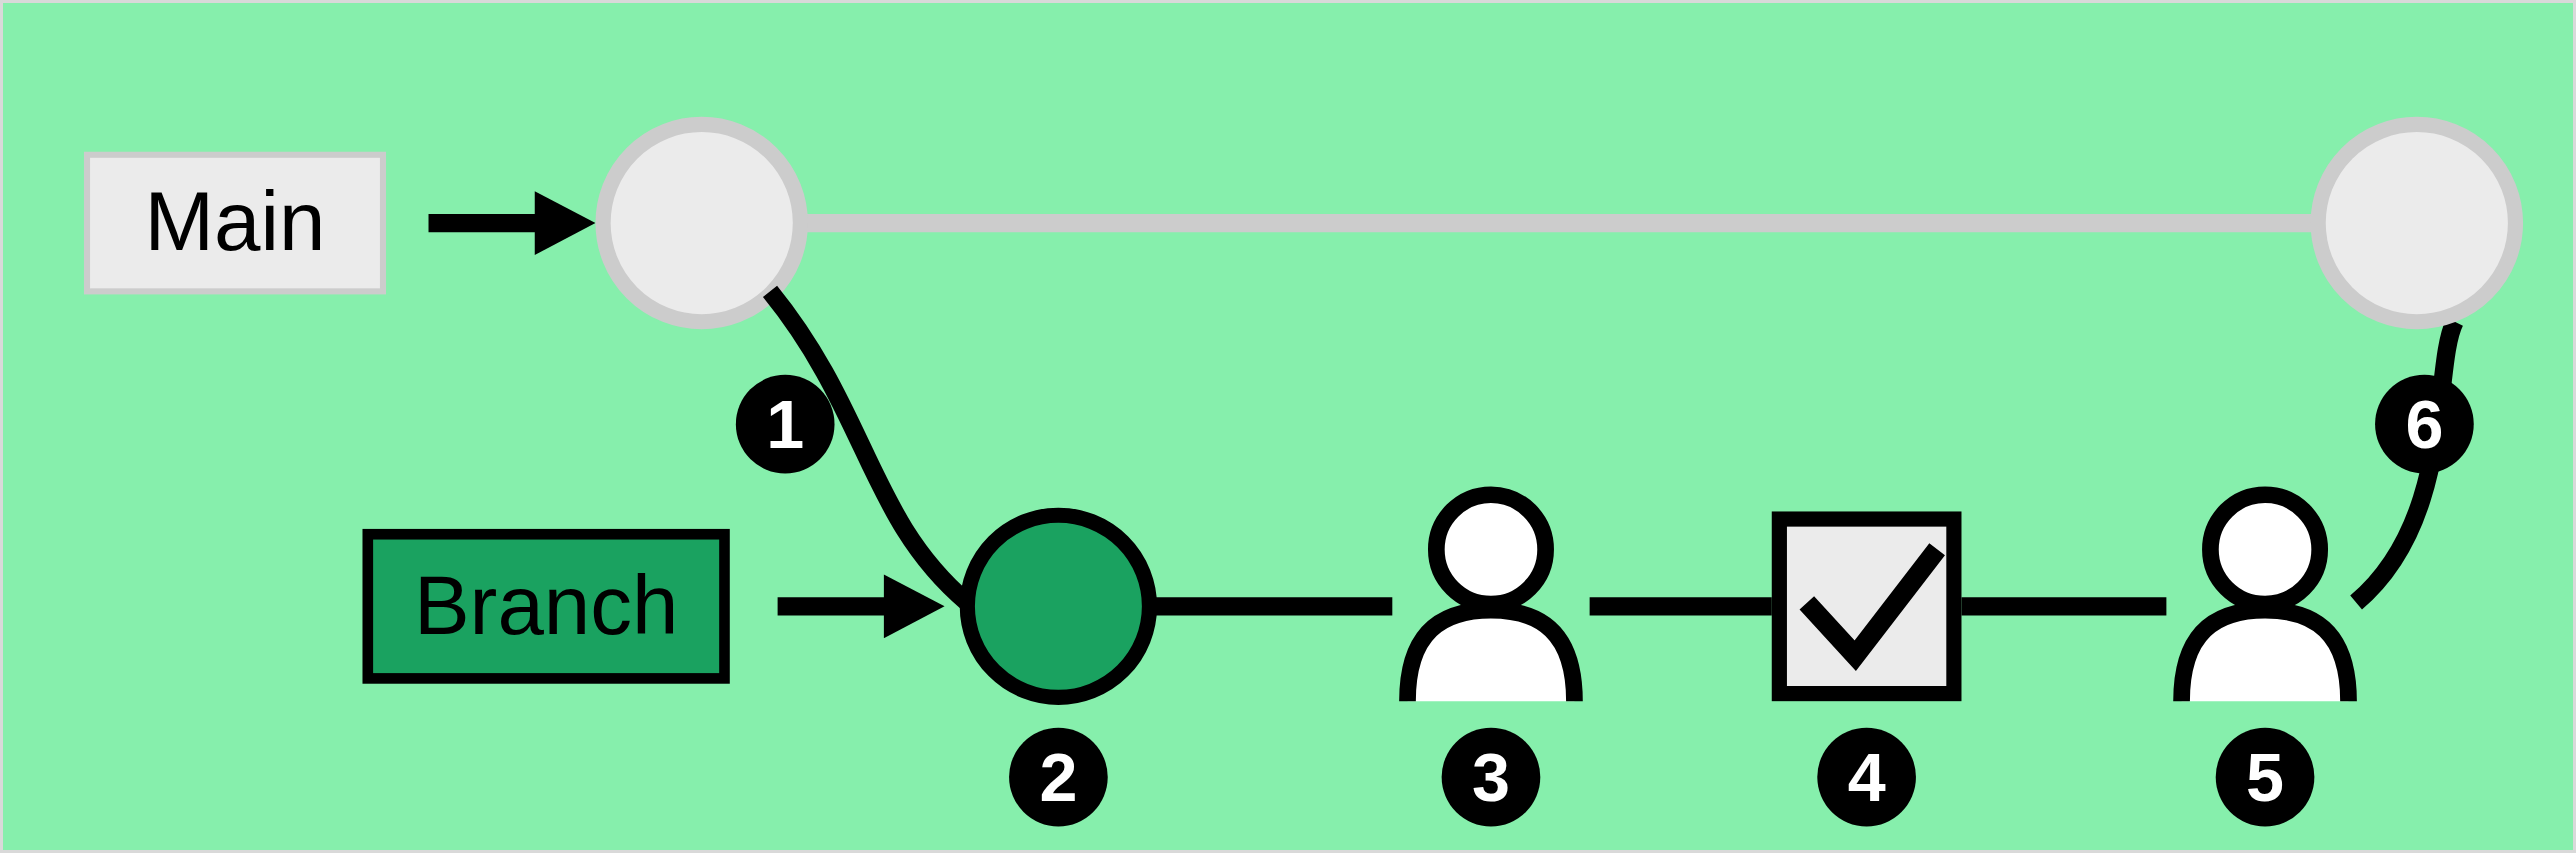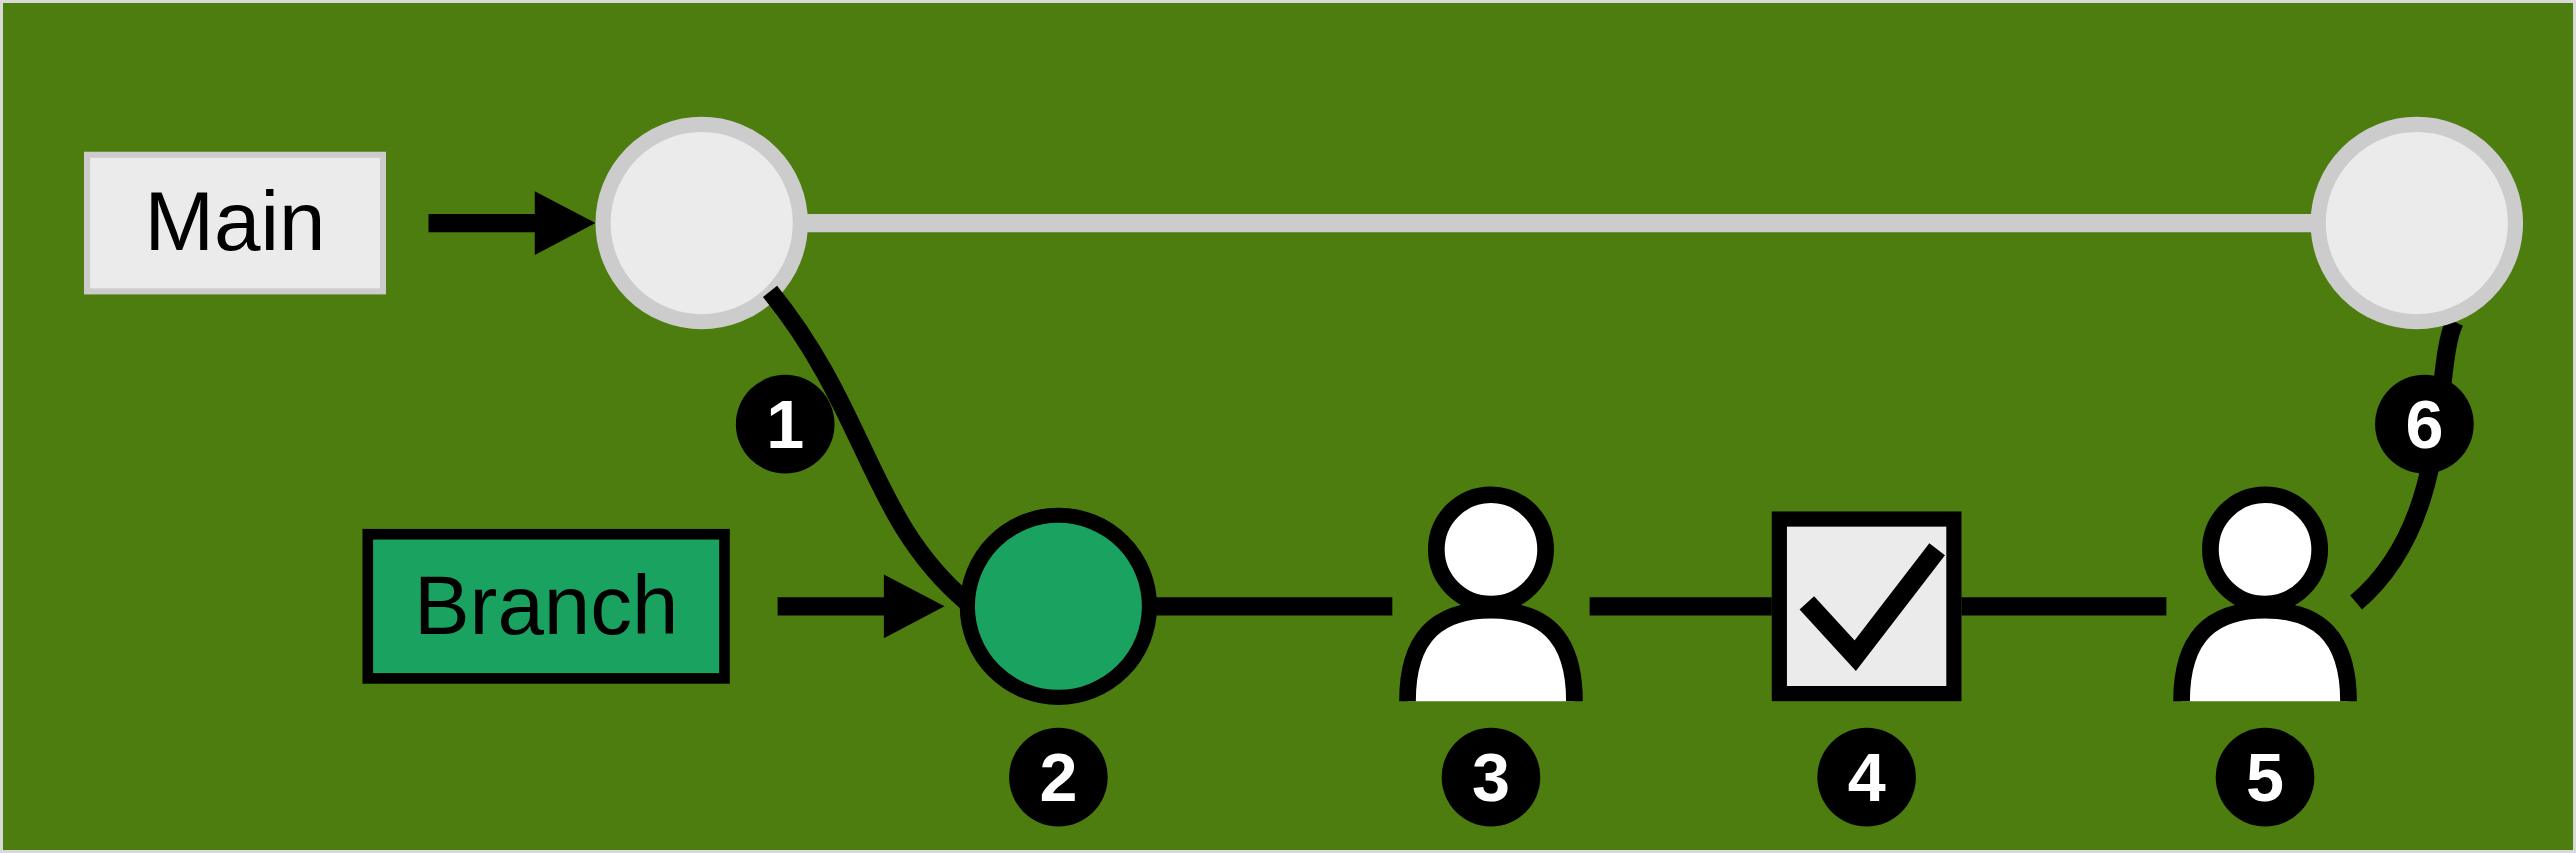--- a/index.html
+++ b/index.html
@@ -7,21 +7,21 @@
     padding: 0;
     background: #ffffff;
     font-family: "Segoe UI", Arial, sans-serif;
   }
   .outer {
     width: 2576px;
     height: 853px;
     box-sizing: border-box;
     border: 3px solid #d9d9d9;
     position: relative;
-    background: #4d7c0f;
+    background: #86efac;
   }
   svg { display: block; }
   .label-box {
     fill: #ebebeb;
     stroke: #cccccc;
     stroke-width: 8;
   }
   .label-box-green {
     fill: #1aa260;
     stroke: #000000;

